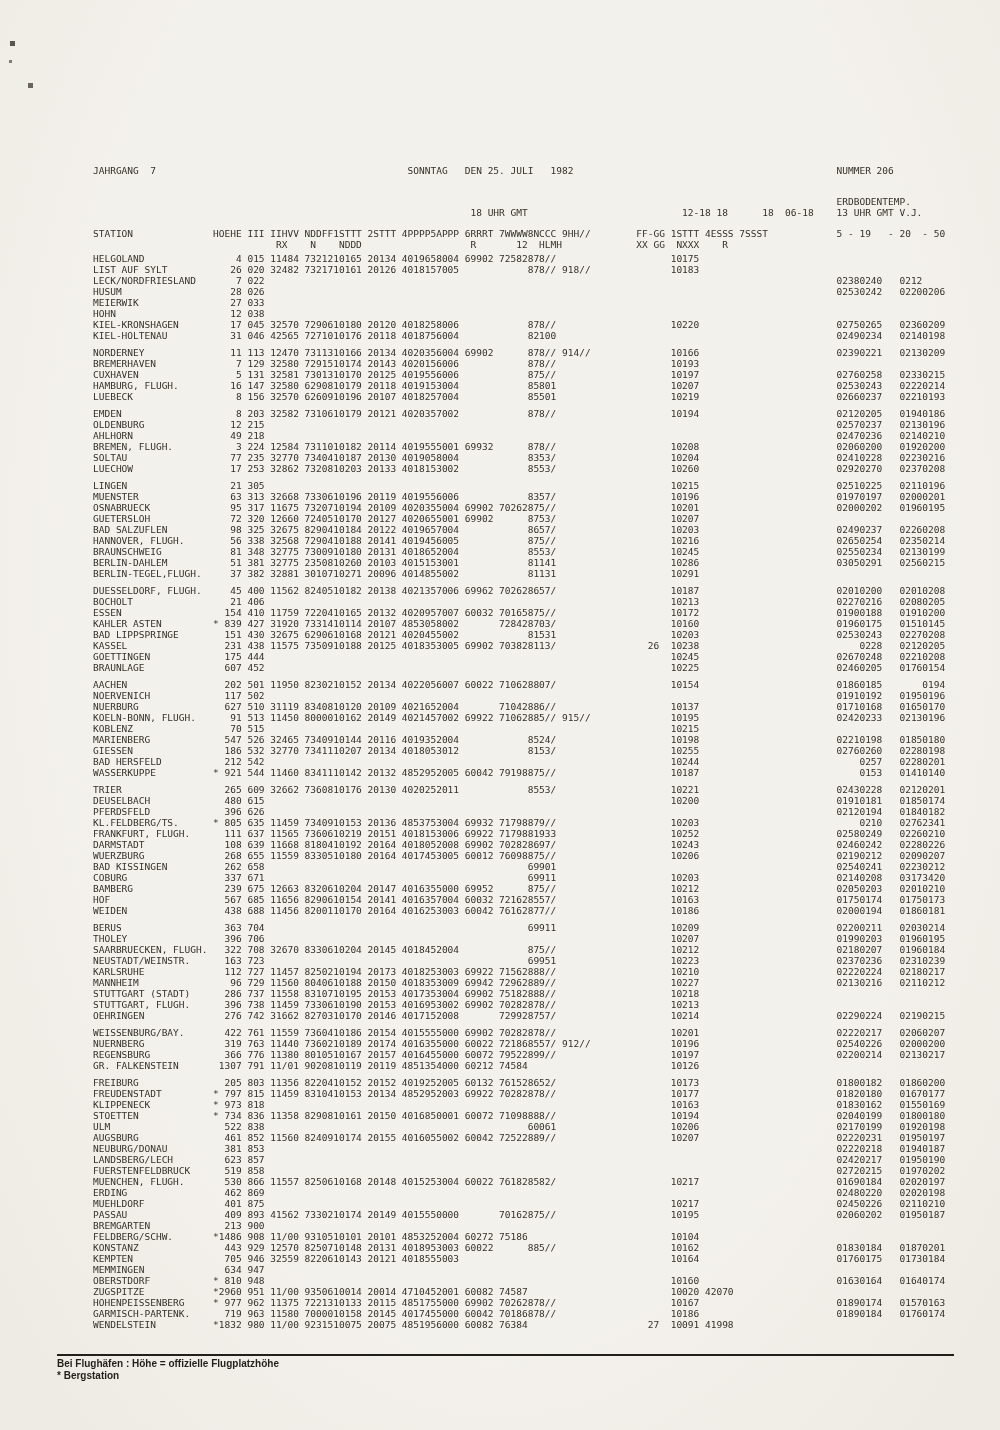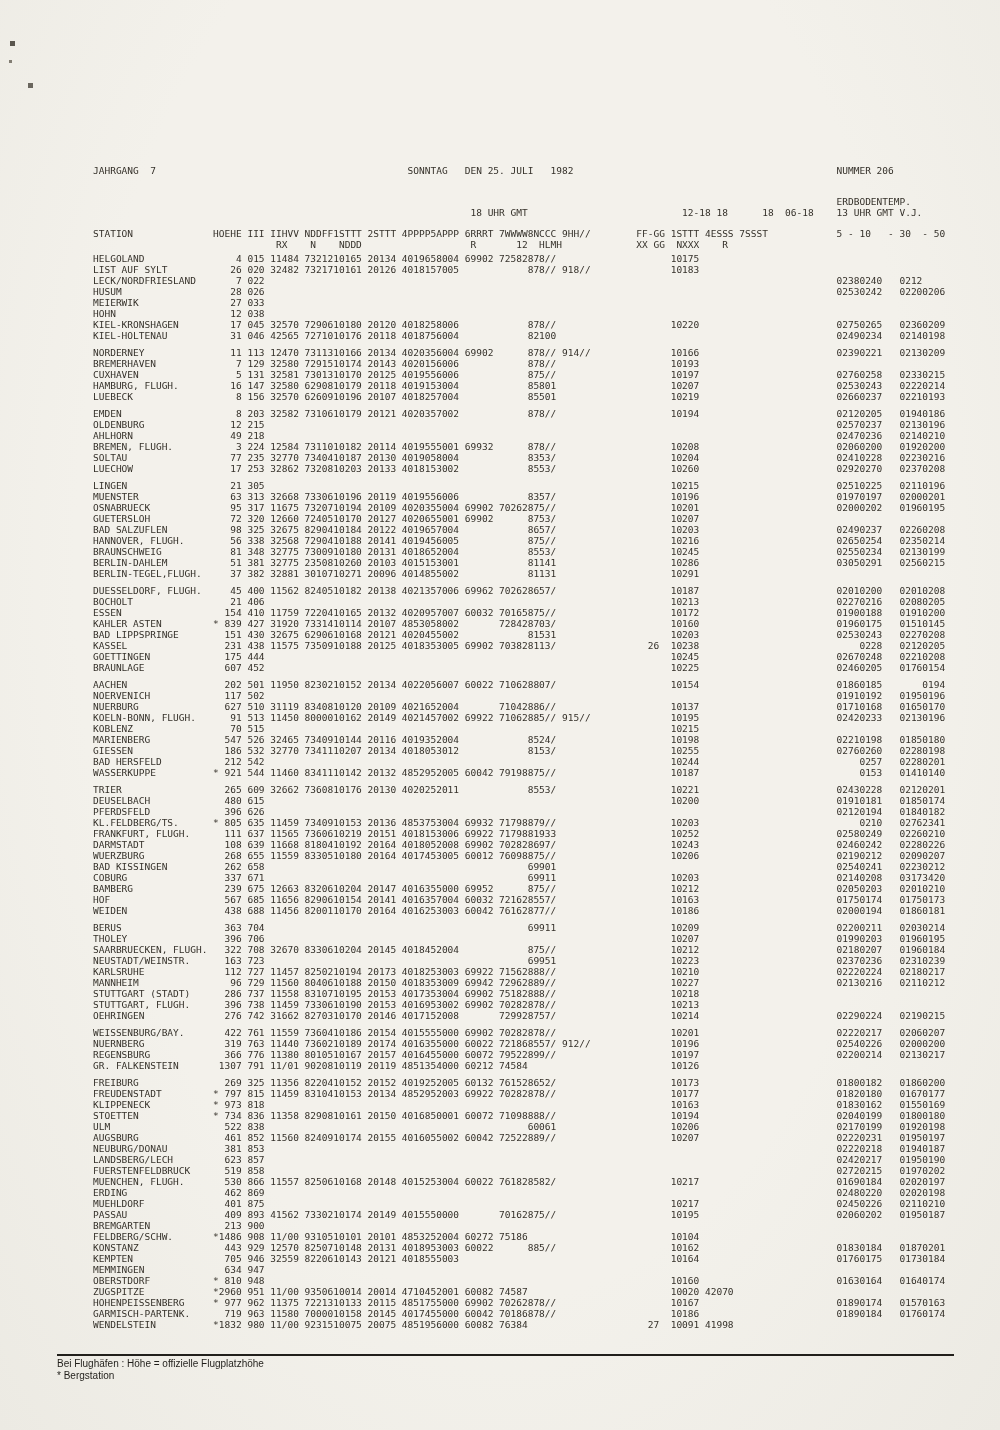--- a/index.html
+++ b/index.html
@@ -7,35 +7,35 @@
   .page{position:relative;width:1000px;height:1430px;background:#f1efe9;overflow:hidden;color:#35312a;
         background-image:radial-gradient(ellipse at 50% 40%, #f3f1eb 60%, #eceae3 100%);}
   .sheet-text{position:absolute;left:93px;top:165px;font-size:9.5px;}
   .line{white-space:pre;height:11px;line-height:11px;letter-spacing:0;}
   [data-name="masthead"] .line:nth-child(2){margin-top:20px;}
   [data-name="masthead"] .line:nth-child(4){margin-top:10px;}
   [data-name="station-table"]{margin-top:3px;}
   .group{margin-bottom:6px;}
   .foot-rule{position:absolute;left:57px;top:1354px;width:897px;height:2px;background:#211f1b;}
   .footer{position:absolute;left:57px;top:1358px;font-family:"Liberation Sans",sans-serif;
-          font-weight:400;font-size:10px;line-height:12px;color:#211f1b;}
+          font-weight:700;font-size:10px;line-height:12px;color:#211f1b;}
   .specks{position:absolute;left:0;top:0;width:3px;height:3px;background:transparent;
           box-shadow:11px 42px 0 1px #5a564e, 29px 84px 0 1px #6a665e, 9px 60px 0 0 #827d73;}
 </style>
 </head>
 <body>
 
 <div class="page" data-name="scanned-weather-report-page">
   <div class="specks" data-name="scan-artifacts"></div>
   <div class="sheet-text" data-name="report-body">
     <div data-name="masthead">
         <div class="line" data-name="masthead-line">JAHRGANG  7                                            SONNTAG   DEN 25. JULI   1982                                              NUMMER 206            </div>
         <div class="line" data-name="soil-temp-heading">                                                                                                                                  ERDBODENTEMP.         </div>
         <div class="line" data-name="time-heading">                                                                  18 UHR GMT                           12-18 18      18  06-18    13 UHR GMT V.J.       </div>
-        <div class="line" data-name="column-header-line-1">STATION              HOEHE III IIHVV NDDFF1STTT 2STTT 4PPPP5APPP 6RRRT 7WWWW8NCCC 9HH//        FF-GG 1STTT 4ESSS 7SSST            5 - 10   - 30  - 50   </div>
+        <div class="line" data-name="column-header-line-1">STATION              HOEHE III IIHVV NDDFF1STTT 2STTT 4PPPP5APPP 6RRRT 7WWWW8NCCC 9HH//        FF-GG 1STTT 4ESSS 7SSST            5 - 19   - 20  - 50   </div>
         <div class="line" data-name="column-header-line-2">                                RX    N    NDDD                   R       12  HLMH             XX GG  NXXX    R                                         </div>
       </div>
     <div data-name="station-table">
         <div class="group" data-name="station-group">
           <div class="line" data-name="station-row">HELGOLAND                4 015 11484 7321210165 20134 4019658004 69902 72582878//                    10175                                              </div>
           <div class="line" data-name="station-row">LIST AUF SYLT           26 020 32482 7321710161 20126 4018157005            878// 918//              10183                                              </div>
           <div class="line" data-name="station-row">LECK/NORDFRIESLAND       7 022                                                                                                    02380240   0212       </div>
           <div class="line" data-name="station-row">HUSUM                   28 026                                                                                                    02530242   02200206   </div>
           <div class="line" data-name="station-row">MEIERWIK                27 033                                                                                                                          </div>
           <div class="line" data-name="station-row">HOHN                    12 038                                                                                                                          </div>
@@ -114,21 +114,21 @@
           <div class="line" data-name="station-row">STUTTGART, FLUGH.      396 738 11459 7330610190 20153 4016953002 69902 70282878//                    10213                                              </div>
           <div class="line" data-name="station-row">OEHRINGEN              276 742 31662 8270310170 20146 4017152008       729928757/                    10214                        02290224   02190215   </div>
         </div>
         <div class="group" data-name="station-group">
           <div class="line" data-name="station-row">WEISSENBURG/BAY.       422 761 11559 7360410186 20154 4015555000 69902 70282878//                    10201                        02220217   02060207   </div>
           <div class="line" data-name="station-row">NUERNBERG              319 763 11440 7360210189 20174 4016355000 60022 721868557/ 912//              10196                        02540226   02000200   </div>
           <div class="line" data-name="station-row">REGENSBURG             366 776 11380 8010510167 20157 4016455000 60072 79522899//                    10197                        02200214   02130217   </div>
           <div class="line" data-name="station-row">GR. FALKENSTEIN       1307 791 11/01 9020810119 20119 4851354000 60212 74584                         10126                                              </div>
         </div>
         <div class="group" data-name="station-group">
-          <div class="line" data-name="station-row">FREIBURG               269 325 11356 8220410152 20152 4019252005 60132 761528652/                    10173                        01800182   01860200   </div>
+          <div class="line" data-name="station-row">FREIBURG               205 803 11356 8220410152 20152 4019252005 60132 761528652/                    10173                        01800182   01860200   </div>
           <div class="line" data-name="station-row">FREUDENSTADT         * 797 815 11459 8310410153 20134 4852952003 69922 70282878//                    10177                        01820180   01670177   </div>
           <div class="line" data-name="station-row">KLIPPENECK           * 973 818                                                                       10163                        01830162   01550169   </div>
           <div class="line" data-name="station-row">STOETTEN             * 734 836 11358 8290810161 20150 4016850001 60072 71098888//                    10194                        02040199   01800180   </div>
           <div class="line" data-name="station-row">ULM                    522 838                                              60061                    10206                        02170199   01920198   </div>
           <div class="line" data-name="station-row">AUGSBURG               461 852 11560 8240910174 20155 4016055002 60042 72522889//                    10207                        02220231   01950197   </div>
           <div class="line" data-name="station-row">NEUBURG/DONAU          381 853                                                                                                    02220218   01940187   </div>
           <div class="line" data-name="station-row">LANDSBERG/LECH         623 857                                                                                                    02420217   01950190   </div>
           <div class="line" data-name="station-row">FUERSTENFELDBRUCK      519 858                                                                                                    02720215   01970202   </div>
           <div class="line" data-name="station-row">MUENCHEN, FLUGH.       530 866 11557 8250610168 20148 4015253004 60022 761828582/                    10217                        01690184   02020197   </div>
           <div class="line" data-name="station-row">ERDING                 462 869                                                                                                    02480220   02020198   </div>

